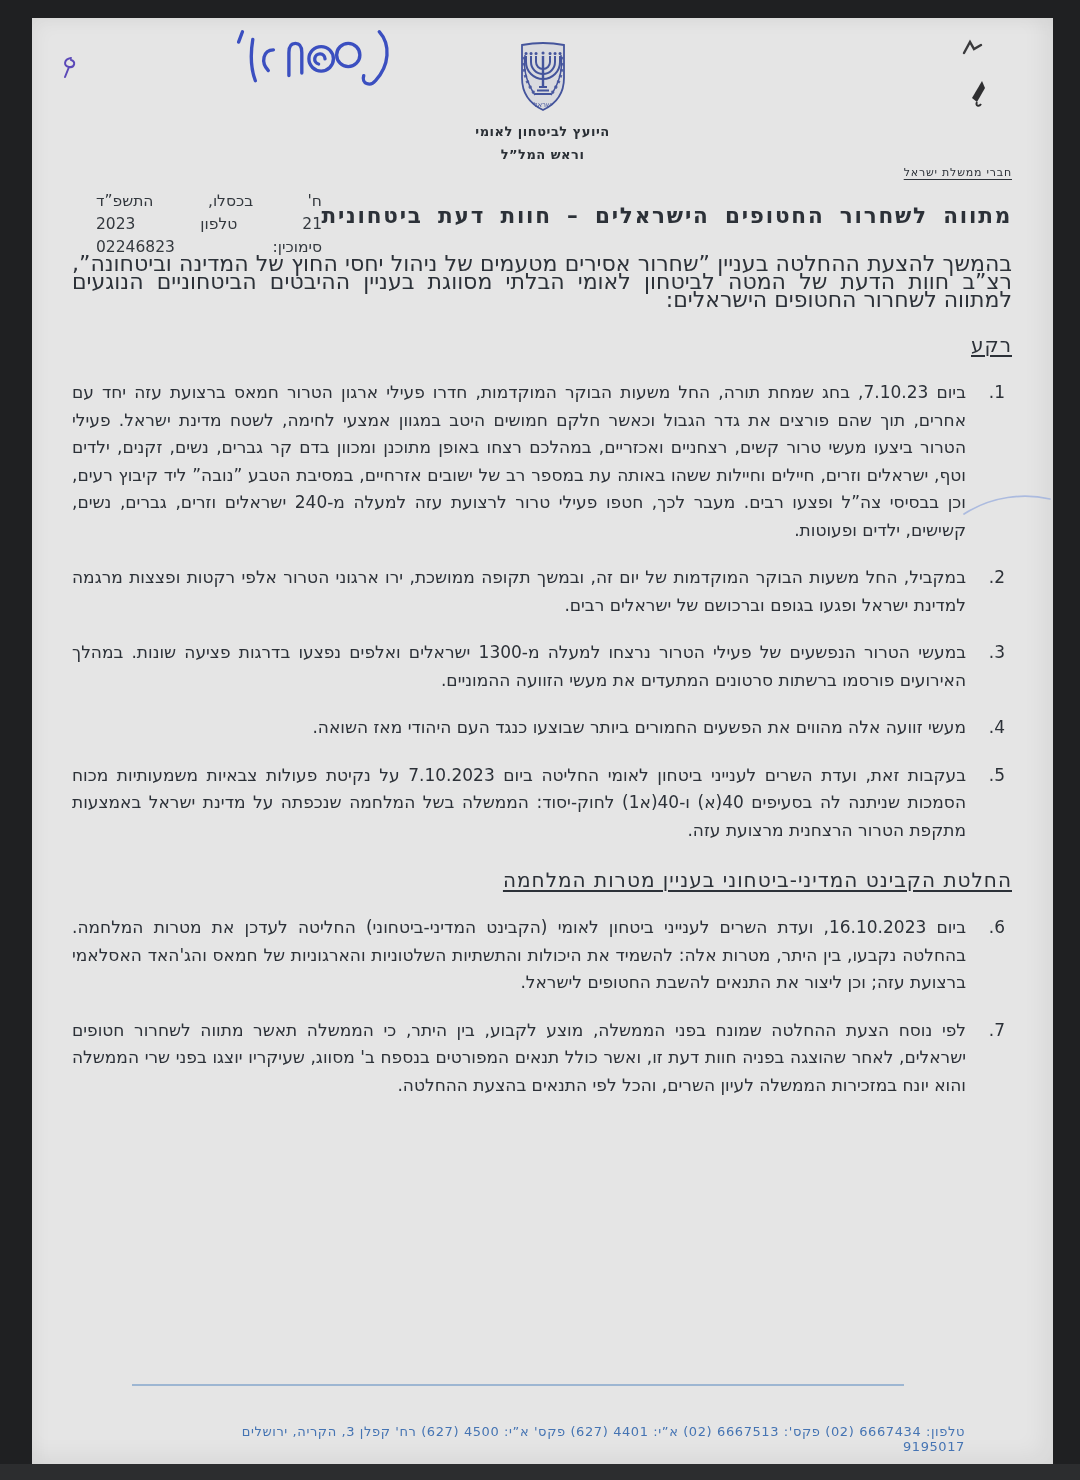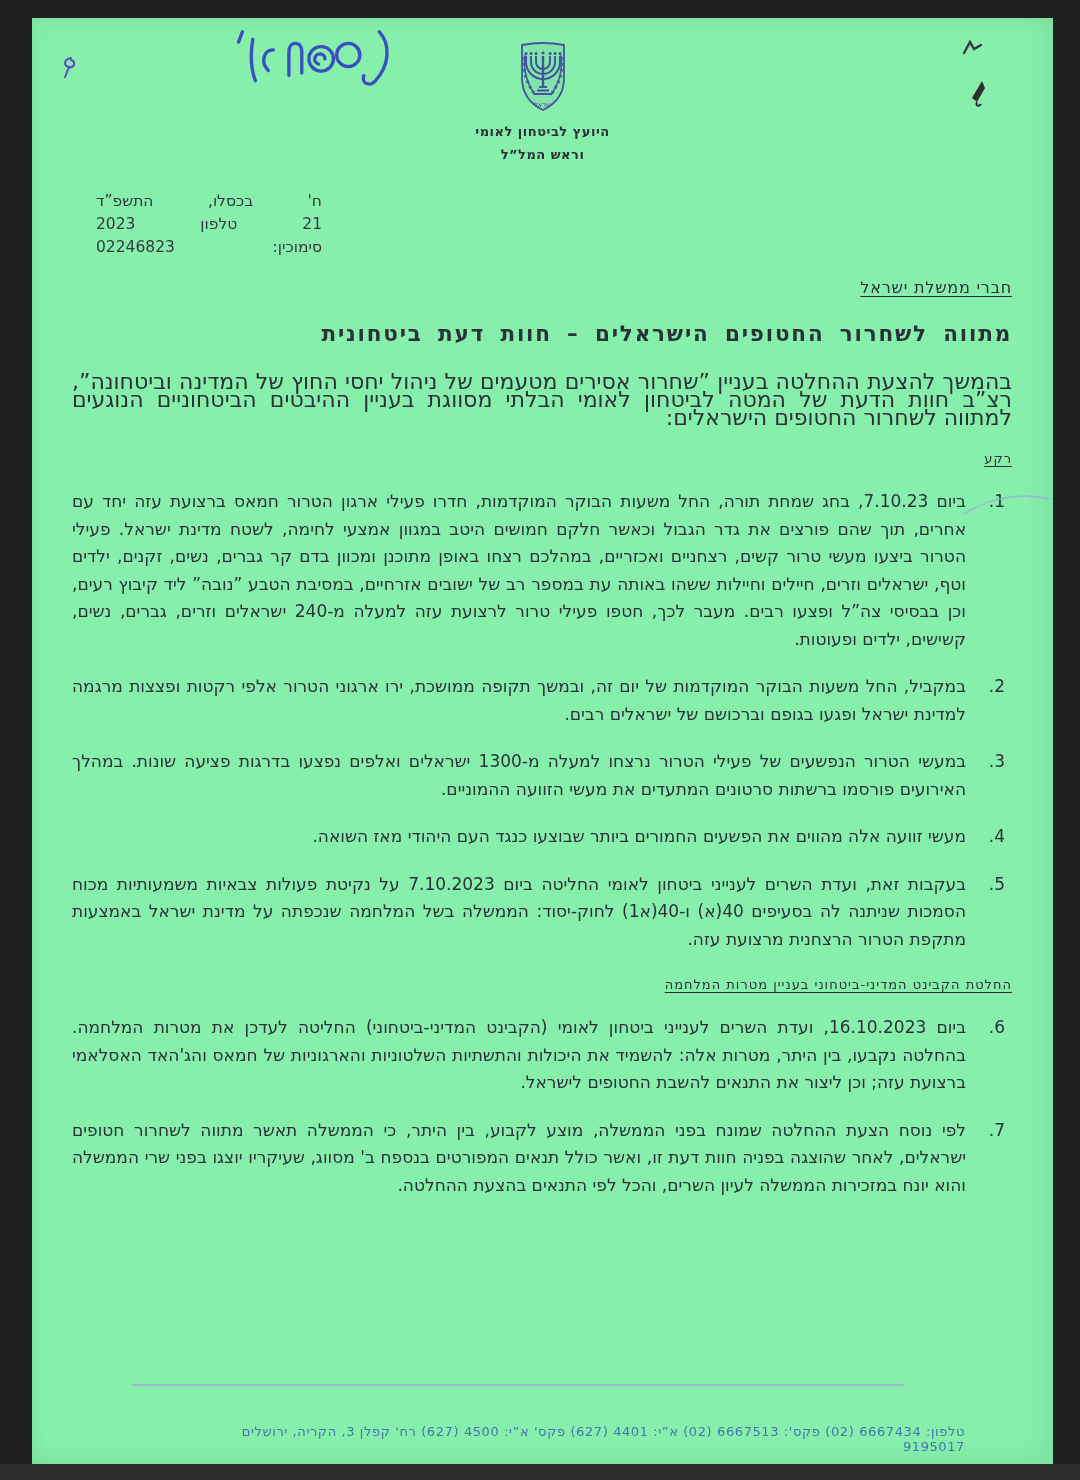--- a/index.html
+++ b/index.html
@@ -3,21 +3,21 @@
 <meta charset="utf-8">
 <style>
   html,body{margin:0;padding:0;}
   body{
     width:1080px;height:1480px;position:relative;overflow:hidden;
     background:#1f2022;
     font-family:"DejaVu Sans", sans-serif;
   }
   .page{
     position:absolute;left:32px;top:18px;width:1021px;height:1446px;
-    background:#86efac;direction:rtl;color:#2c3138;
+    background:#e5e5e5;direction:rtl;color:#2c3138;
     box-shadow: inset -10px -8px 22px rgba(0,0,0,.055), inset 7px 7px 16px rgba(0,0,0,.03);
   }
   .bottom-strip{position:absolute;left:0;top:1464px;width:1080px;height:16px;background:#2c2d2f;}
 
   
   .handwriting{position:absolute;left:200px;top:6px;width:168px;height:80px;}
   .pen-mark{position:absolute;left:28px;top:36px;width:22px;height:28px;}
   .ink-mark-1{position:absolute;left:929px;top:20px;width:24px;height:22px;}
   .ink-mark-2{position:absolute;left:935px;top:60px;width:26px;height:30px;}
   .blue-curve{position:absolute;left:930px;top:472px;width:92px;height:30px;}
@@ -27,30 +27,30 @@
   .emblem{width:62px;height:76px;display:inline-block;}
   .org-line{font-weight:700;font-size:13px;letter-spacing:.5px;line-height:23px;color:#2b3036;}
 
   
   .date-block{position:absolute;left:64px;top:172px;width:226px;font-size:15.5px;line-height:23px;color:#33383e;}
   .date-row{display:flex;justify-content:space-between;}
 
   
   .letter-body{padding:0 41px 0 40px;}
   .addressee{
-    margin-top:112px;font-size:16px;letter-spacing:.8px;
+    font-size:11px;letter-spacing:.8px;
     text-decoration:underline;text-underline-offset:3px;
   }
   .doc-title{
     margin-top:24px;font-size:21.5px;font-weight:700;letter-spacing:1.8px;word-spacing:6px;
     text-underline-offset:5px;
   }
   .intro{margin-top:27px;font-size:22px;line-height:18px;text-align:justify;}
   .section-heading{
-    margin:24px 0 22px;font-size:13px;letter-spacing:1px;
+    margin:24px 0 22px;font-size:20px;letter-spacing:1px;
     text-decoration:underline;text-underline-offset:3px;
   }
   .doc-item{display:flex;margin-bottom:20px;font-size:17px;line-height:27.5px;}
   .item-num{flex:0 0 46px;box-sizing:border-box;padding-right:7px;text-align:right;}
   .item-text{flex:1;text-align:justify;}
 
   
   .footer-divider{position:absolute;left:100px;top:1366px;width:772px;height:2px;background:#9db6d2;}
   .footer-text{
     position:absolute;right:88px;top:1374px;width:740px;text-align:right;

